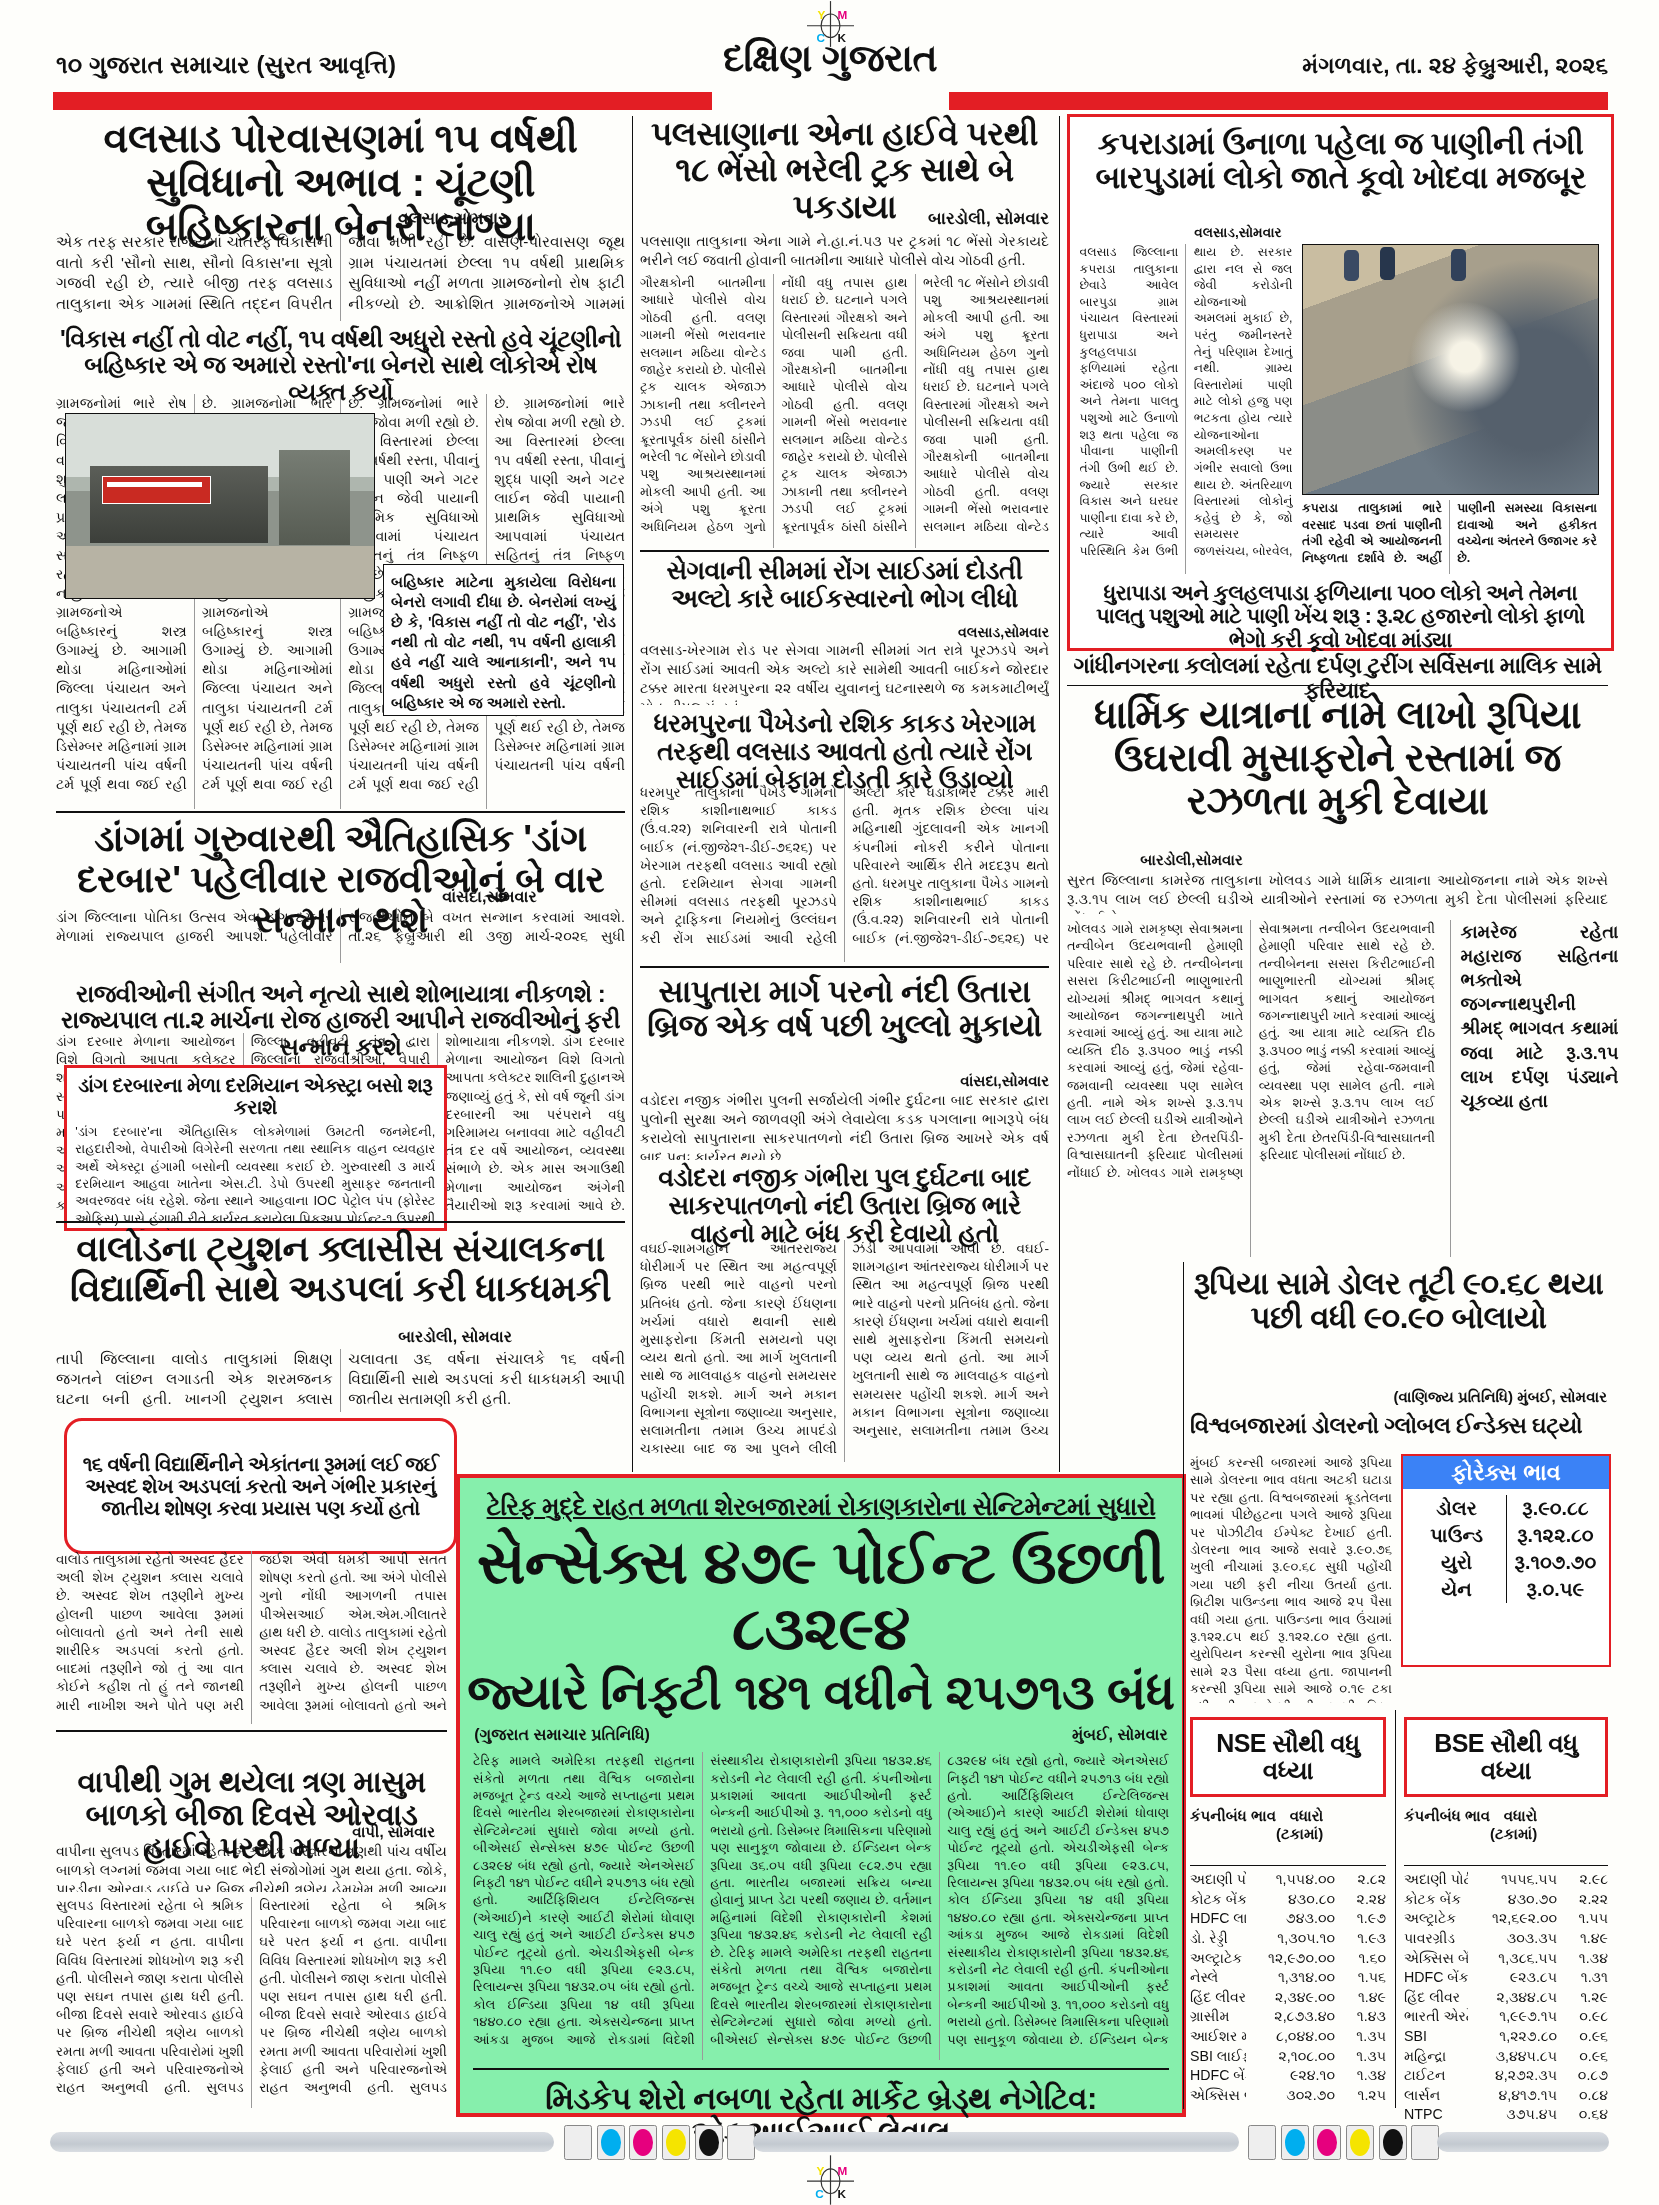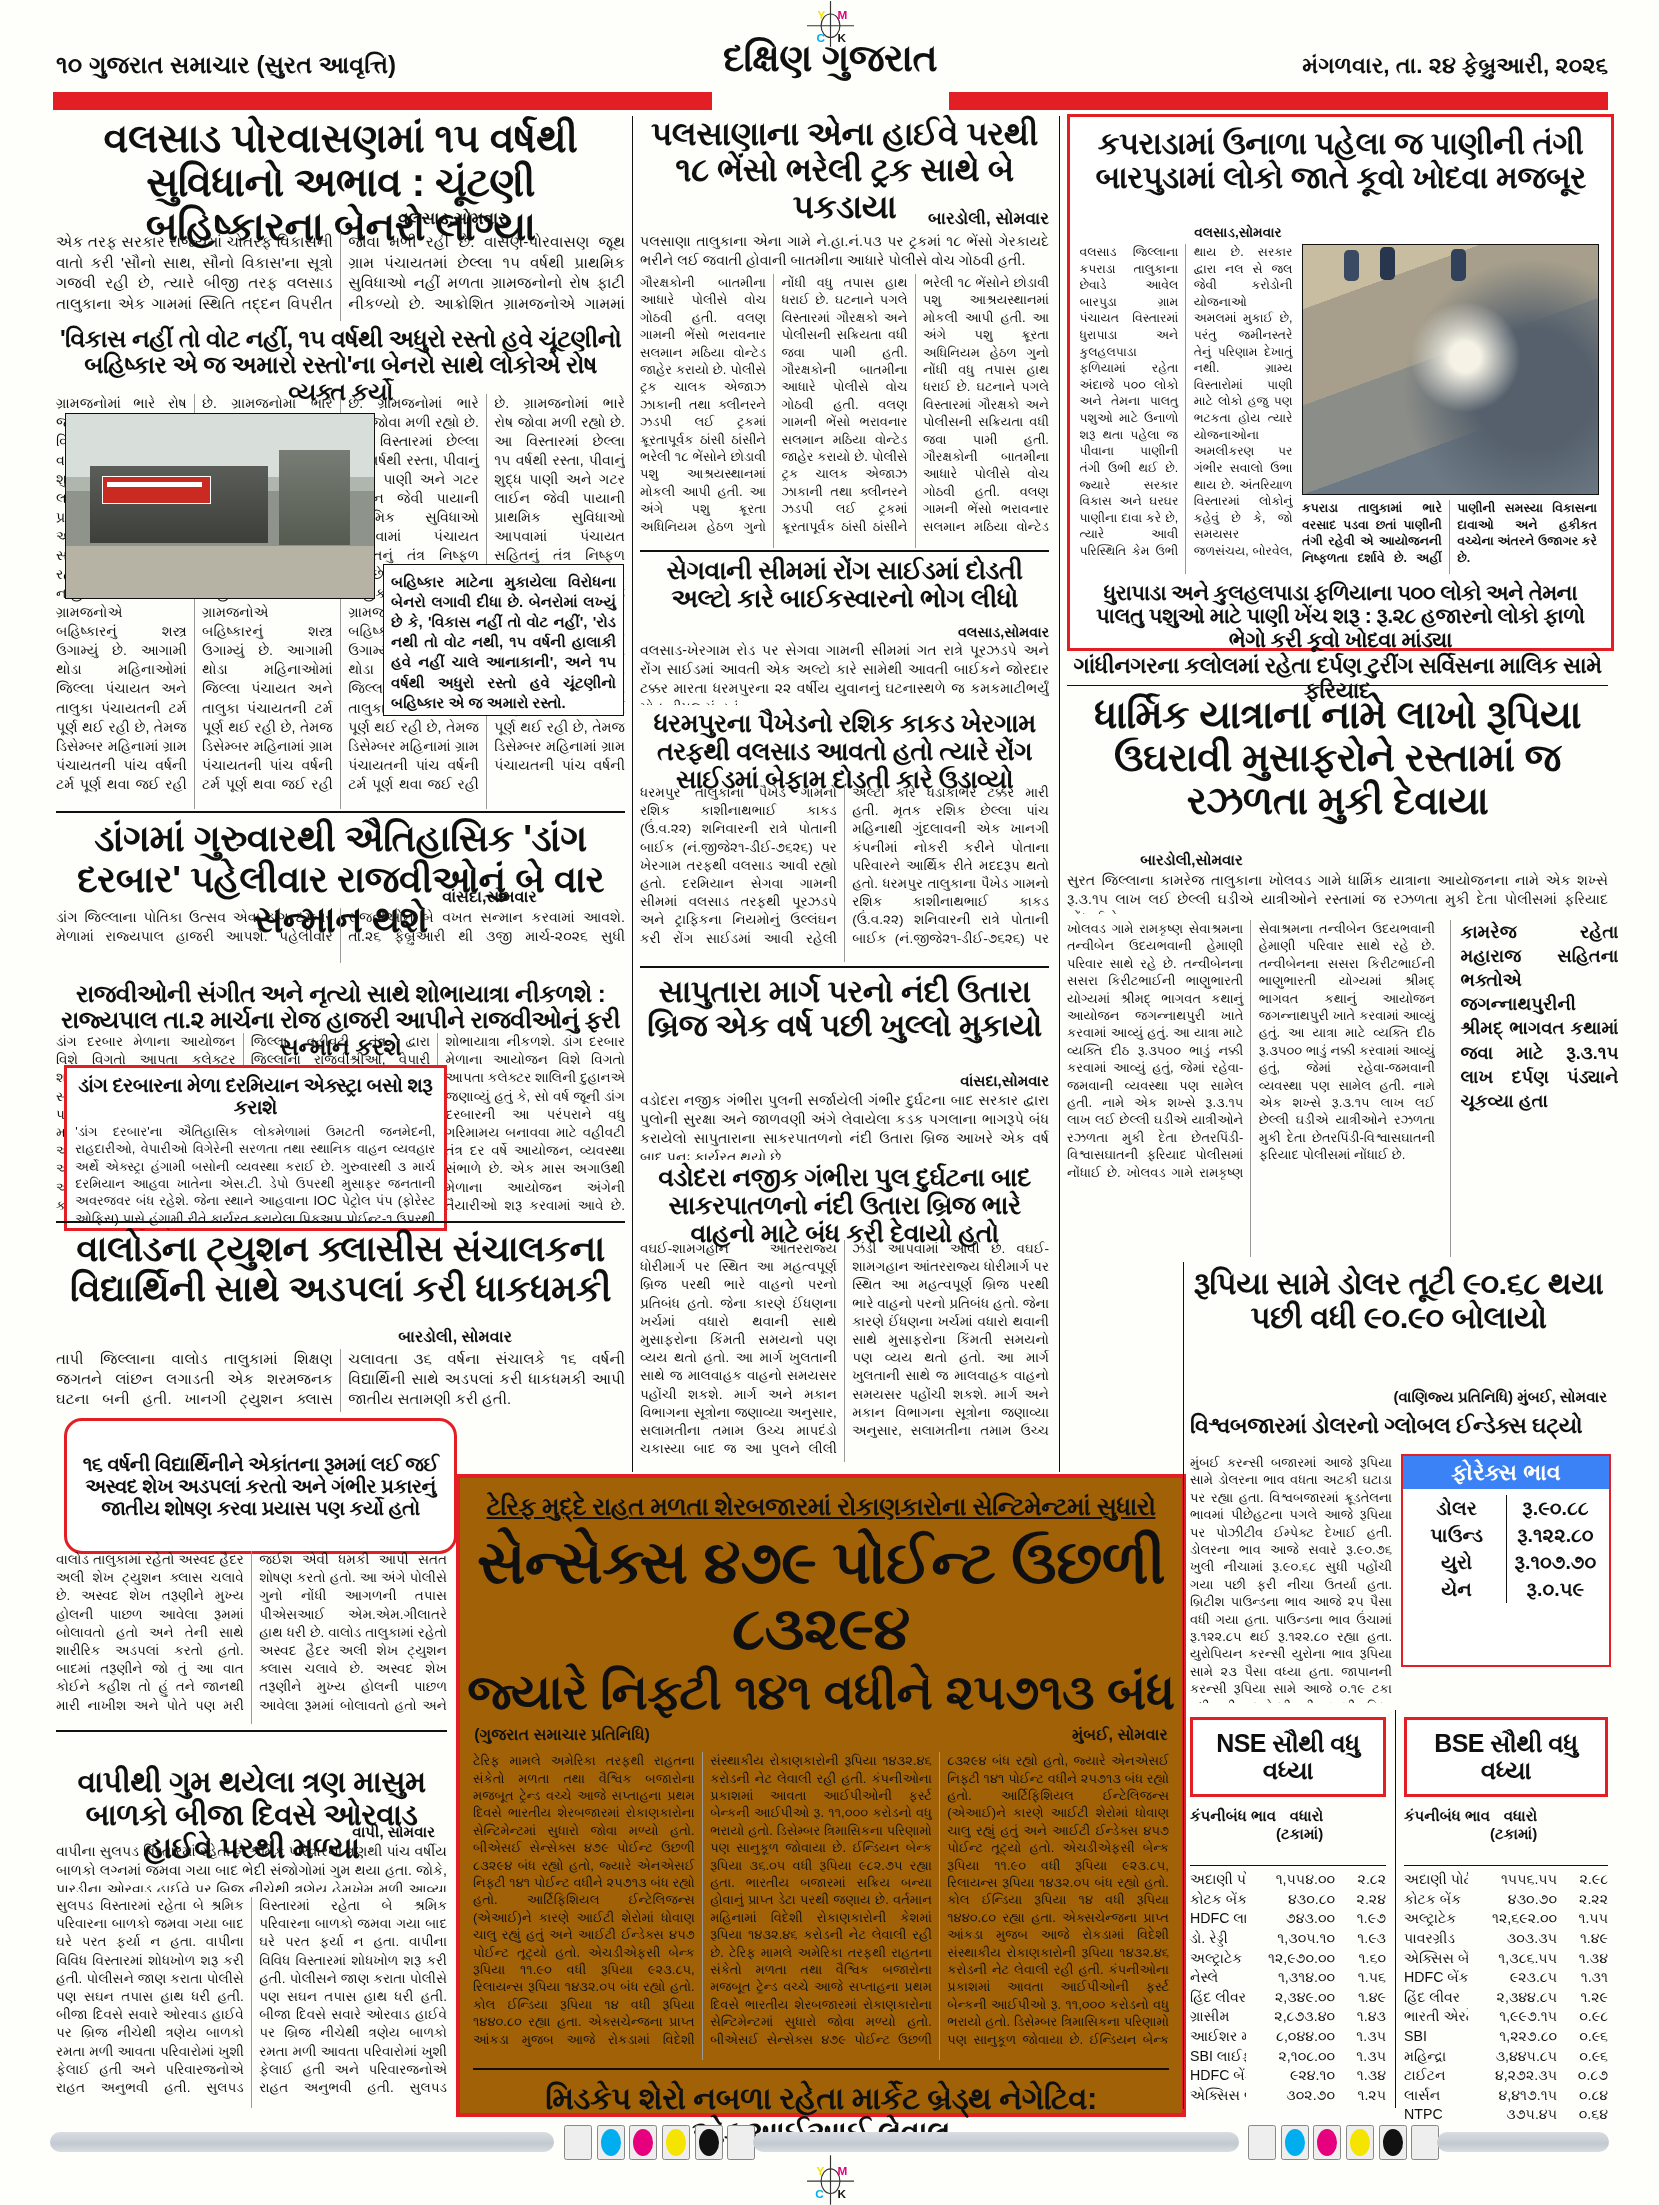--- a/index.html
+++ b/index.html
@@ -109,21 +109,21 @@
   <div class="abs hl" style="left:640px;top:709px;width:409px;height:70px;font-size:25.5px;">ધરમપુરના પૈખેડનો રશિક કાકડ ખેરગામ તરફથી વલસાડ આવતો હતો ત્યારે રોંગ સાઈડમાં બેફામ દોડતી કારે ઉડાવ્યો</div>
   <div class="abs bodytxt cols2" style="left:640px;top:784px;width:409px;height:178px;font-size:13.6px;">ધરમપુર તાલુકાના પૈખેડ ગામનો રશિક કાશીનાથભાઈ કાકડ (ઉં.વ.૨૨) શનિવારની રાત્રે પોતાની બાઈક (નં.જીજે૨૧-ડીઈ-૭૬૨૬) પર ખેરગામ તરફથી વલસાડ આવી રહ્યો હતો. દરમિયાન સેગવા ગામની સીમમાં વલસાડ તરફથી પૂરઝડપે અને ટ્રાફિકના નિયમોનું ઉલ્લંઘન કરી રોંગ સાઈડમાં આવી રહેલી અલ્ટો કારે ધડાકાભેર ટક્કર મારી હતી. મૃતક રશિક છેલ્લા પાંચ મહિનાથી ગુંદલાવની એક ખાનગી કંપનીમાં નોકરી કરીને પોતાના પરિવારને આર્થિક રીતે મદદરૂપ થતો હતો. ધરમપુર તાલુકાના પૈખેડ ગામનો રશિક કાશીનાથભાઈ કાકડ (ઉં.વ.૨૨) શનિવારની રાત્રે પોતાની બાઈક (નં.જીજે૨૧-ડીઈ-૭૬૨૬) પર ખેરગામ તરફથી વલસાડ આવી રહ્યો હતો. દરમિયાન સેગવા ગામની સીમમાં વલસાડ તરફથી પૂરઝડપે અને ટ્રાફિકના નિયમોનું ઉલ્લંઘન કરી રોંગ સાઈડમાં આવી રહેલી અલ્ટો કારે ધડાકાભેર ટક્કર મારી હતી. મૃતક રશિક છેલ્લા પાંચ મહિનાથી ગુંદલાવની એક ખાનગી કંપનીમાં નોકરી કરીને પોતાના પરિવારને આર્થિક રીતે મદદરૂપ થતો હતો.</div>
 
   <div class="abs rule" style="left:640px;top:966px;width:409px;height:1.8px;"></div>
   <div class="abs hl" style="left:640px;top:975px;width:409px;height:94px;font-size:31px;">સાપુતારા માર્ગ પરનો નંદી ઉતારા બ્રિજ એક વર્ષ પછી ખુલ્લો મુકાયો</div>
   <div class="abs date" style="left:640px;top:1072px;width:409px;font-size:15px;text-align:right;">વાંસદા,સોમવાર</div>
   <div class="abs bodytxt" style="left:640px;top:1091px;width:409px;height:69px;font-size:14.2px;">વડોદરા નજીક ગંભીરા પુલની સર્જાયેલી ગંભીર દુર્ઘટના બાદ સરકાર દ્વારા પુલોની સુરક્ષા અને જાળવણી અંગે લેવાયેલા કડક પગલાના ભાગરૂપે બંધ કરાયેલો સાપુતારાના સાકરપાતળનો નંદી ઉતારા બ્રિજ આખરે એક વર્ષ બાદ પુનઃ કાર્યરત થયો છે.</div>
   <div class="abs hl" style="left:640px;top:1163px;width:409px;height:71px;font-size:25.5px;">વડોદરા નજીક ગંભીરા પુલ દુર્ઘટના બાદ સાકરપાતળનો નંદી ઉતારા બ્રિજ ભારે વાહનો માટે બંધ કરી દેવાયો હતો</div>
   <div class="abs bodytxt cols2" style="left:640px;top:1240px;width:409px;height:222px;font-size:13.6px;">વઘઈ-શામગહાન આંતરરાજ્ય ધોરીમાર્ગ પર સ્થિત આ મહત્વપૂર્ણ બ્રિજ પરથી ભારે વાહનો પરનો પ્રતિબંધ હતો. જેના કારણે ઈંધણના ખર્ચમાં વધારો થવાની સાથે મુસાફરોના કિંમતી સમયનો પણ વ્યય થતો હતો. આ માર્ગ ખુલતાની સાથે જ માલવાહક વાહનો સમયસર પહોંચી શકશે. માર્ગ અને મકાન વિભાગના સૂત્રોના જણાવ્યા અનુસાર, સલામતીના તમામ ઉચ્ચ માપદંડો ચકાસ્યા બાદ જ આ પુલને લીલી ઝંડી આપવામાં આવી છે. વઘઈ-શામગહાન આંતરરાજ્ય ધોરીમાર્ગ પર સ્થિત આ મહત્વપૂર્ણ બ્રિજ પરથી ભારે વાહનો પરનો પ્રતિબંધ હતો. જેના કારણે ઈંધણના ખર્ચમાં વધારો થવાની સાથે મુસાફરોના કિંમતી સમયનો પણ વ્યય થતો હતો. આ માર્ગ ખુલતાની સાથે જ માલવાહક વાહનો સમયસર પહોંચી શકશે. માર્ગ અને મકાન વિભાગના સૂત્રોના જણાવ્યા અનુસાર, સલામતીના તમામ ઉચ્ચ માપદંડો ચકાસ્યા બાદ જ આ પુલને લીલી ઝંડી આપવામાં આવી છે.</div>
 
-  <div class="abs" style="left:456px;top:1474px;width:722px;height:635px;border:4.7px solid #e31e24;background:#a16207;">
+  <div class="abs" style="left:456px;top:1474px;width:722px;height:635px;border:4.7px solid #e31e24;background:#86efac;">
     <div class="hl" style="margin-top:15.4px;font-size:25px;text-decoration:underline;">ટેરિફ મુદ્દે રાહત મળતા શેરબજારમાં રોકાણકારોના સેન્ટિમેન્ટમાં સુધારો</div>
     <div class="hl" style="margin-top:9.5px;font-size:60px;">સેન્સેક્સ ૪૭૯ પોઈન્ટ ઉછળી ૮૩૨૯૪</div>
     <div class="hl" style="margin-top:3.6px;font-size:49px;">જ્યારે નિફ્ટી ૧૪૧ વધીને ૨૫૭૧૩ બંધ</div>
     <div style="display:flex;justify-content:space-between;padding:6px 14.2px 0 14.2px;font-weight:700;font-size:16px;">
       <span>(ગુજરાત સમાચાર પ્રતિનિધિ)</span>
       <span>મુંબઈ, સોમવાર</span>
     </div>
     <div class="bodytxt cols3" style="margin:8.3px 13px 0 13px;height:308px;font-size:13px;">ટેરિફ મામલે અમેરિકા તરફથી રાહતના સંકેતો મળતા તથા વૈશ્વિક બજારોના મજબૂત ટ્રેન્ડ વચ્ચે આજે સપ્તાહના પ્રથમ દિવસે ભારતીય શેરબજારમાં રોકાણકારોના સેન્ટિમેન્ટમાં સુધારો જોવા મળ્યો હતો. બીએસઈ સેન્સેક્સ ૪૭૯ પોઈન્ટ ઉછળી ૮૩૨૯૪ બંધ રહ્યો હતો, જ્યારે એનએસઈ નિફ્ટી ૧૪૧ પોઈન્ટ વધીને ૨૫૭૧૩ બંધ રહ્યો હતો. આર્ટિફિશિયલ ઈન્ટેલિજન્સ (એઆઈ)ને કારણે આઈટી શેરોમાં ધોવાણ ચાલુ રહ્યું હતું અને આઈટી ઈન્ડેક્સ ૪૫૭ પોઈન્ટ તૂટ્યો હતો. એચડીએફસી બેન્ક રૂપિયા ૧૧.૯૦ વધી રૂપિયા ૯૨૩.૮૫, રિલાયન્સ રૂપિયા ૧૪૩૨.૦૫ બંધ રહ્યો હતો. કોલ ઈન્ડિયા રૂપિયા ૧૪ વધી રૂપિયા ૧૪૪૦.૮૦ રહ્યા હતા. એક્સચેન્જના પ્રાપ્ત આંકડા મુજબ આજે રોકડામાં વિદેશી સંસ્થાકીય રોકાણકારોની રૂપિયા ૧૪૩૨.૪૬ કરોડની નેટ લેવાલી રહી હતી. કંપનીઓના પ્રકાશમાં આવતા આઈપીઓની ફર્સ્ટ બેન્કની આઈપીઓ રૂ. ૧૧,૦૦૦ કરોડનો વધુ ભરાયો હતો. ડિસેમ્બર ત્રિમાસિકના પરિણામો પણ સાનુકૂળ જોવાયા છે. ઈન્ડિયન બેન્ક રૂપિયા ૩૬.૦૫ વધી રૂપિયા ૯૮૨.૭૫ રહ્યા હતા. ભારતીય બજારમાં સક્રિય બન્યા હોવાનું પ્રાપ્ત ડેટા પરથી જણાય છે. વર્તમાન મહિનામાં વિદેશી રોકાણકારોની કેશમાં રૂપિયા ૧૪૩૨.૪૬ કરોડની નેટ લેવાલી રહી છે. ટેરિફ મામલે અમેરિકા તરફથી રાહતના સંકેતો મળતા તથા વૈશ્વિક બજારોના મજબૂત ટ્રેન્ડ વચ્ચે આજે સપ્તાહના પ્રથમ દિવસે ભારતીય શેરબજારમાં રોકાણકારોના સેન્ટિમેન્ટમાં સુધારો જોવા મળ્યો હતો. બીએસઈ સેન્સેક્સ ૪૭૯ પોઈન્ટ ઉછળી ૮૩૨૯૪ બંધ રહ્યો હતો, જ્યારે એનએસઈ નિફ્ટી ૧૪૧ પોઈન્ટ વધીને ૨૫૭૧૩ બંધ રહ્યો હતો. આર્ટિફિશિયલ ઈન્ટેલિજન્સ (એઆઈ)ને કારણે આઈટી શેરોમાં ધોવાણ ચાલુ રહ્યું હતું અને આઈટી ઈન્ડેક્સ ૪૫૭ પોઈન્ટ તૂટ્યો હતો. એચડીએફસી બેન્ક રૂપિયા ૧૧.૯૦ વધી રૂપિયા ૯૨૩.૮૫, રિલાયન્સ રૂપિયા ૧૪૩૨.૦૫ બંધ રહ્યો હતો. કોલ ઈન્ડિયા રૂપિયા ૧૪ વધી રૂપિયા ૧૪૪૦.૮૦ રહ્યા હતા. એક્સચેન્જના પ્રાપ્ત આંકડા મુજબ આજે રોકડામાં વિદેશી સંસ્થાકીય રોકાણકારોની રૂપિયા ૧૪૩૨.૪૬ કરોડની નેટ લેવાલી રહી હતી. કંપનીઓના પ્રકાશમાં આવતા આઈપીઓની ફર્સ્ટ બેન્કની આઈપીઓ રૂ. ૧૧,૦૦૦ કરોડનો વધુ ભરાયો હતો. ડિસેમ્બર ત્રિમાસિકના પરિણામો પણ સાનુકૂળ જોવાયા છે. ઈન્ડિયન બેન્ક રૂપિયા ૩૬.૦૫ વધી રૂપિયા ૯૮૨.૭૫ રહ્યા હતા. ભારતીય બજારમાં સક્રિય બન્યા હોવાનું પ્રાપ્ત ડેટા પરથી જણાય છે. વર્તમાન મહિનામાં વિદેશી રોકાણકારોની કેશમાં રૂપિયા ૧૪૩૨.૪૬ કરોડની નેટ લેવાલી રહી છે.</div>
     <div class="rule" style="margin:8.3px 13px 0 13px;height:1.8px;"></div>
     <div class="hl" style="margin-top:12px;font-size:31px;">મિડકેપ શેરો નબળા રહેતા માર્કેટ બ્રેડ્થ નેગેટિવ: એફઆઈઆઈ  લેવાલ</div>

